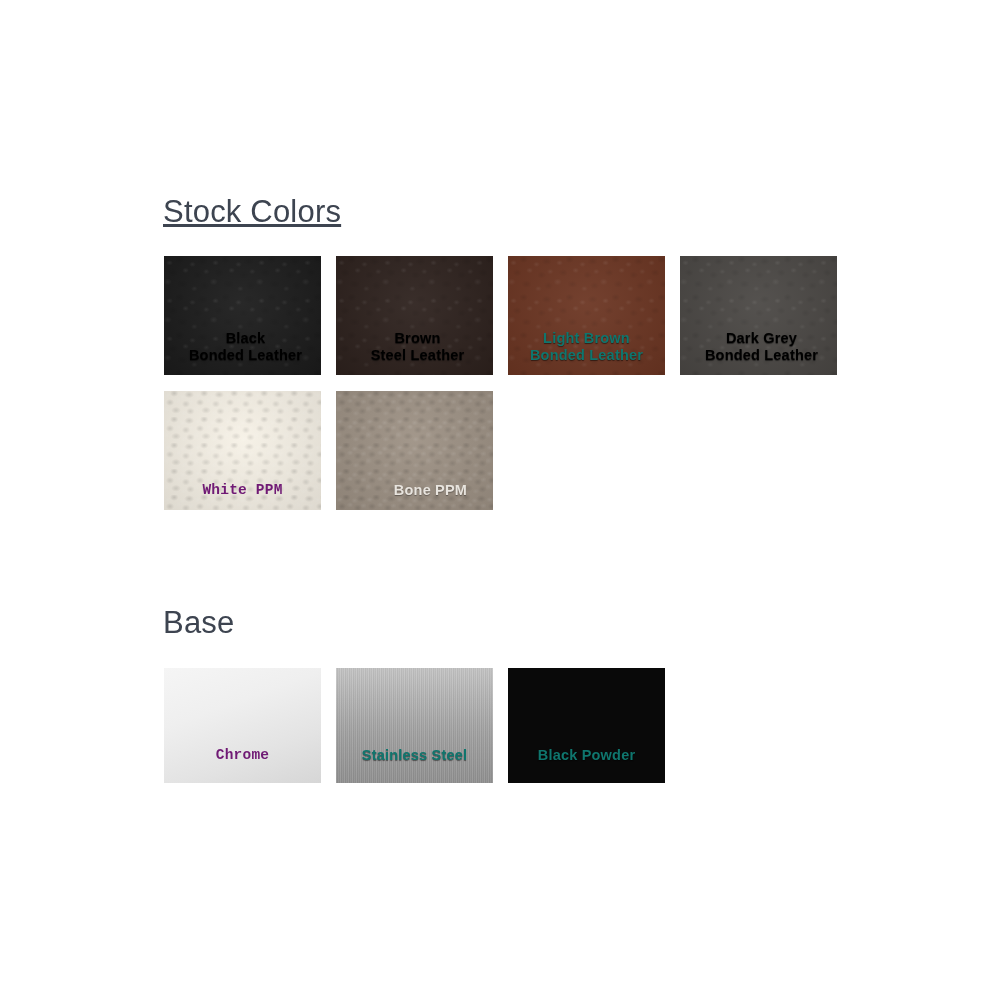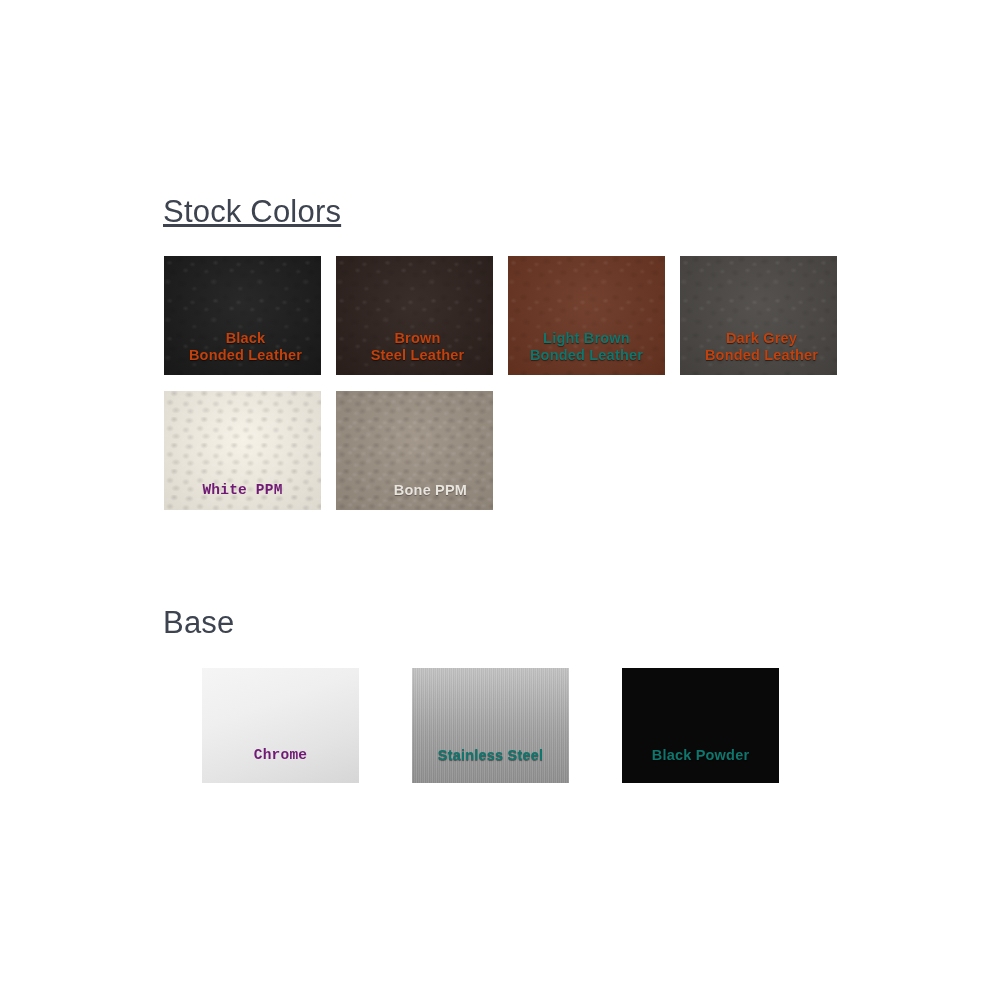--- a/index.html
+++ b/index.html
@@ -52,21 +52,21 @@
   #base-grid  { top: 668px; }
 
   .swatch {
     position: relative;
     width: 157px;
     height: 119px;
     box-sizing: border-box;
     overflow: hidden;
     flex: 0 0 auto;
   }
-  #base-grid .swatch { height: 115px; margin-left: 38px; }
+  #base-grid .swatch { height: 115px; }
 
   .swatch .tex {
     position: absolute;
     inset: 0;
   }
 
   .swatch .label {
     position: absolute;
     left: 0;
     right: 0;
@@ -76,21 +76,21 @@
     font-size: 14.5px;
     font-weight: 700;
     line-height: 17px;
     letter-spacing: 0.2px;
     white-space: pre-line;
     z-index: 3;
   }
   #base-grid .label { bottom: 19px; }
 
   
-  .label.light  { color: #c2410c; text-shadow: 0 1px 1px rgba(0,0,0,.55); padding-left: 6px; }
+  .label.light  { color: #000000; text-shadow: 0 1px 1px rgba(0,0,0,.55); padding-left: 6px; }
   .label.white  { color: #0f766e; text-shadow: 0 1px 1px rgba(0,0,0,.5); }
   .label.dark   { color: #701a75; font-family: Liberation Mono, monospace; }
   .label.bone   { color: #e8e4de; text-shadow: 0 1px 1px rgba(0,0,0,.35); margin-left: 32px; }
 
   
   .grain {
     position: absolute;
     inset: 0;
     opacity: .5;
     background-image:

